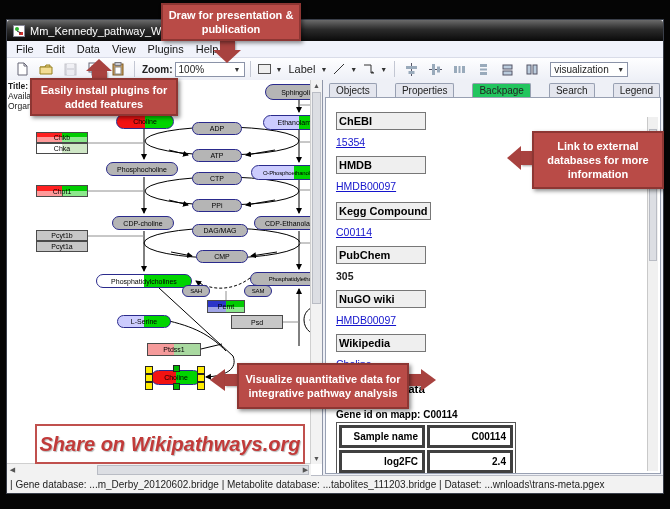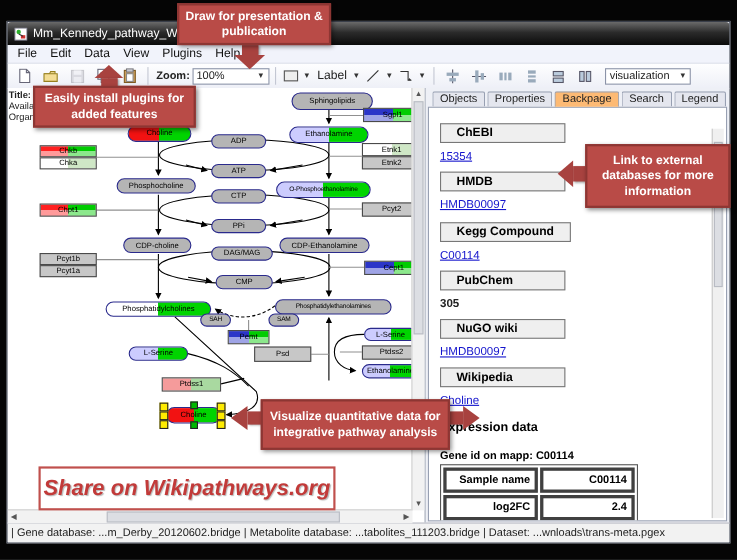--- a/index.html
+++ b/index.html
@@ -52,28 +52,28 @@
   .handle.green{background:#00b800;width:5px;height:5px}
 
   
   .vscroll{position:absolute;right:0;top:0;bottom:12px;width:11px;background:#f2f2f2;border-left:1px solid #cfcfcf;z-index:5}
   .hscroll{position:absolute;left:0;right:11px;bottom:0;height:12px;background:#f2f2f2;border-top:1px solid #cfcfcf;z-index:5}
   .sb-arrow{position:absolute;font-size:7px;color:#555;width:11px;height:11px;display:flex;align-items:center;justify-content:center}
   .sb-thumb{position:absolute;background:#dcdee3;border:1px solid #b9bcc4}
 
   
   .sidepanel{flex:1;background:#eef0f6;position:relative;display:flex;flex-direction:column}
-  .tabs{display:flex;gap:2px;padding:3px 3px 0 6px;font-size:10px;height:17px;box-sizing:border-box}
+  .tabs{display:flex;gap:18px;padding:3px 3px 0 6px;font-size:10px;height:17px;box-sizing:border-box}
   .tab{background:#e4e6ee;border:1px solid #98a0b2;border-bottom:none;padding:1px 6px 0;
        border-radius:2px 2px 0 0;color:#222}
-  .tab.active{background:#fdba74;position:relative;z-index:2}
+  .tab.active{background:#22c55e;position:relative;z-index:2}
   .panel-content{flex:1;background:#fff;border:1px solid #98a0b2;margin:0 2px 2px;padding:6px 16px 4px 10px;
                  overflow:hidden;position:relative}
   .section-header{border:1px solid #777;background:#efefef;font-weight:bold;font-size:11px;
-                  padding:2px 14px;display:block;width:84px;margin-top:8px}
+                  padding:2px 2px;display:block;width:84px;margin-top:8px}
   .section-header.wide{width:auto;display:inline-block;min-width:84px}
   .section-link{color:#1414cc;text-decoration:underline;font-weight:normal;font-size:10.5px;margin:6px 0 2px;display:block}
   .section-value{font-size:10.5px;font-weight:bold;color:#222;margin:6px 0 2px;display:block}
   .expr-title{font-weight:bold;font-size:11.5px;margin-top:13px;color:#000}
   .gene-line{font-weight:bold;font-size:10px;margin-top:14px;color:#000}
   table.expr{border-collapse:separate;border-spacing:2px;border:1px solid #555;margin-top:2px;background:#fff}
   table.expr td{border:3px solid #404040;font-size:10px;font-weight:bold;text-align:right;padding:2px 4px;min-width:72px;height:13px}
   .pscroll{position:absolute;right:2px;top:19px;bottom:2px;width:10px;background:#f0f0f0;border-left:1px solid #c9c9c9}
 
   

